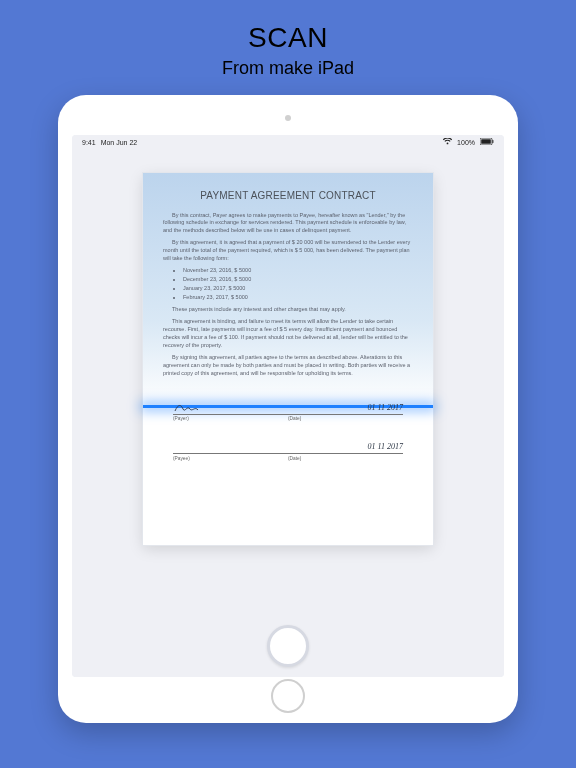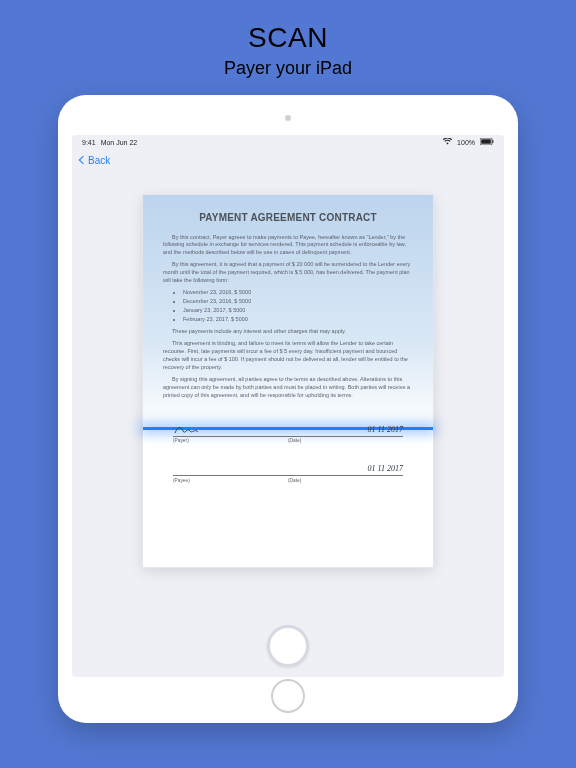--- a/index.html
+++ b/index.html
@@ -14,40 +14,40 @@
 .screen{flex:1;margin-top:28px;background:#eff0f5;border-radius:4px;display:flex;flex-direction:column;overflow:hidden;position:relative}
 .statusbar{height:14px;display:flex;align-items:center;justify-content:space-between;padding:0 10px;font-size:7px;color:#222;background:#eff0f5}
 .status-left{display:flex;gap:5px}
 .status-right{display:flex;gap:5px;align-items:center}
 .nav{height:22px;display:flex;align-items:center;padding:0 8px;background:#eff0f5}
 .back{display:flex;align-items:center;gap:2px;color:#1e80ff;font-size:10px;font-weight:500}
 .chev{width:6px;height:6px;border-left:1.6px solid #1e80ff;border-bottom:1.6px solid #1e80ff;transform:rotate(45deg)}
 .canvas{flex:1;position:relative;display:flex;align-items:flex-start;justify-content:center;padding-top:24px}
 .doc{width:290px;height:372px;background:#fff;box-shadow:0 0 0 1px #e3e6ec,0 4px 14px rgba(0,0,0,.13);position:relative;padding:16px 20px;color:#5a5f6b;font-size:5.5px;line-height:1.45}
 .scanned{position:absolute;inset:0;background:linear-gradient(180deg,#bcd4ed 0%,#d9e8f5 40%,rgba(255,255,255,0) 63%);pointer-events:none}
-.doc h2{text-align:center;font-size:10px;font-weight:700;color:#4b5159;letter-spacing:.2px;margin-bottom:8px;position:relative;z-index:1}
+.doc h2{text-align:center;font-size:10px;font-weight:400;color:#4b5159;letter-spacing:.2px;margin-bottom:8px;position:relative;z-index:1}
 .doc p{margin:4px 0;text-indent:9px;position:relative;z-index:1}
 .doc ul{margin:3px 0 3px 20px;position:relative;z-index:1}
 .doc ul li{list-style:disc;margin:1px 0}
 .scanline{position:absolute;left:0;right:0;top:232px;height:3px;background:#1e80ff;box-shadow:0 0 12px 3px rgba(30,128,255,.5)}
 .sigrow{display:flex;justify-content:center;margin-top:18px;position:relative;z-index:1;align-items:flex-end}
 .sigcell{width:46%}
 .sigline{border-top:1px solid #777;margin-top:2px}
 .siglabel{font-size:4.8px;color:#666;margin-top:1.5px}
 .sigval{font-family:cursive;font-style:italic;font-size:8px;color:#2c3645;height:10px;text-align:right}
 .sigval.left{text-align:left}
 .shutterbar{height:62px;display:flex;align-items:center;justify-content:center;background:#eff0f5}
 .shutter{width:42px;height:42px;border-radius:50%;background:#fff;border:3px solid #d6d9e2;box-shadow:inset 0 0 0 2px #fff,0 1px 3px rgba(0,0,0,.1)}
 </style>
 </head>
 <body>
 
 <div class="hero">
   <h1>SCAN</h1>
-  <p>Payer your iPad</p>
+  <p>From make iPad</p>
 </div>
 
 <div class="ipad">
   <div class="camera"></div>
   <div class="screen">
     <div class="statusbar">
       <div class="status-left">
         <span>9:41</span>
         <span>Mon Jun 22</span>
       </div>
@@ -58,26 +58,20 @@
             </svg>
         </span>
         <span>100%</span>
         <span>
           <svg width="14" height="7" viewBox="0 0 14 7">
               <rect x="0" y="0" width="12" height="7" rx="1.5" fill="none" stroke="#222" stroke-width=".8"></rect>
               <rect x="1.2" y="1.2" width="9.6" height="4.6" rx=".6" fill="#222"></rect>
               <rect x="12.4" y="2" width="1" height="3" rx=".5" fill="#222"></rect>
             </svg>
         </span>
-      </div>
-    </div>
-    <div class="nav">
-      <div class="back">
-        <span class="chev"></span>
-        <span>Back</span>
       </div>
     </div>
     <div class="canvas">
       <div class="doc">
         <div class="scanned"></div>
         <h2>PAYMENT AGREEMENT CONTRACT</h2>
         <p>By this contract, Payer agrees to make payments to Payee, hereafter known as "Lender," by the following schedule in exchange for services rendered. This payment schedule is enforceable by law, and the methods described below will be use in cases of delinquent payment.</p>
         <p>By this agreement, it is agreed that a payment of $ 20 000 will be surrendered to the Lender every month until the total of the payment required, which is $ 5 000, has been delivered. The payment plan will take the following form:</p>
         <ul>
           <li>November 23, 2016, $ 5000</li>

